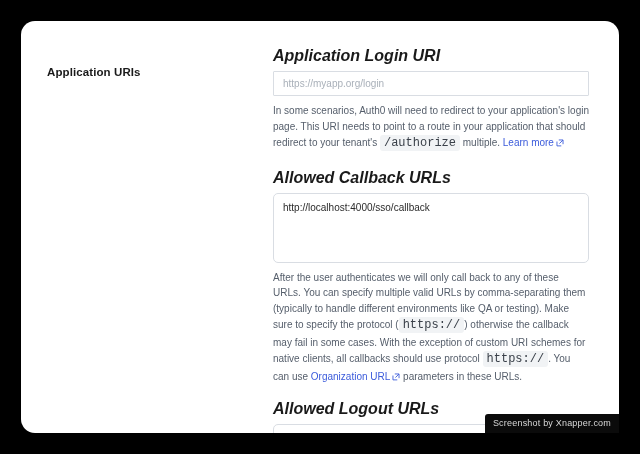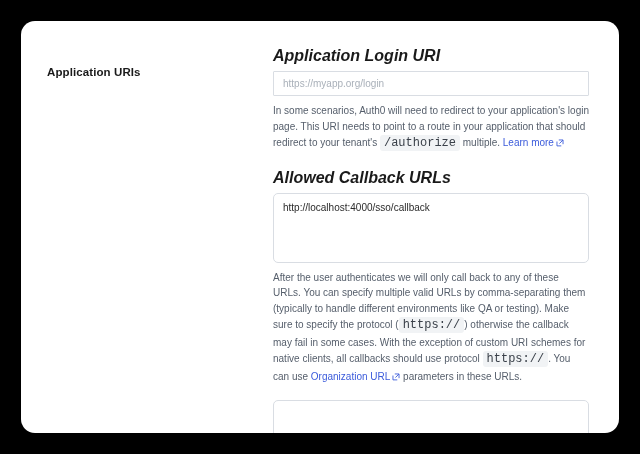--- a/index.html
+++ b/index.html
@@ -175,21 +175,23 @@
           <div class="helper">
             <span>After the user authenticates we will only call back to any of these URLs. You can specify multiple valid URLs by comma-separating them (typically to handle different environments like QA or testing). Make sure to specify the protocol (</span><span class="code">https://</span><span>) otherwise the callback may fail in some cases. With the exception of custom URI schemes for native clients, all callbacks should use protocol </span><span class="code">https://</span><span>. You can use </span><a class="link">Organization URL</a><span class="ext-icon"><svg viewBox="0 0 10 10" width="8" height="8">
                   <path d="M3.5 1.2h5.3v5.3" fill="none" stroke="#3b5bdb" stroke-width="1.1"></path>
                   <path d="M8.6 1.4L4.3 5.7" fill="none" stroke="#3b5bdb" stroke-width="1.1"></path>
                   <path d="M6.6 8.6H1.2V3.2" fill="none" stroke="#3b5bdb" stroke-width="1.1"></path>
                 </svg></span><span> parameters in these URLs.</span>
           </div>
         </div>
 
         <div class="field">
+          <label class="field-label">Allowed Logout URLs</label>
           <textarea class="text-area logout" placeholder="" style=""></textarea>
 
         </div>
 
       </div>
     </div>
   </div>
 
+  <div class="watermark">Screenshot by Xnapper.com</div>
 </div>
 
 </body></html>

